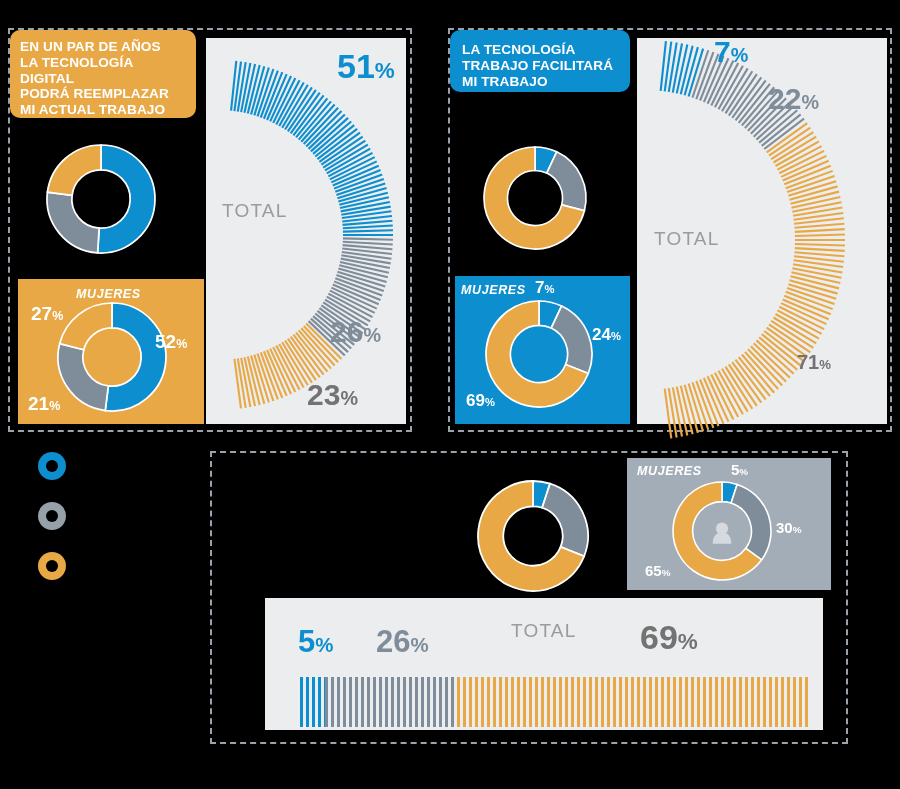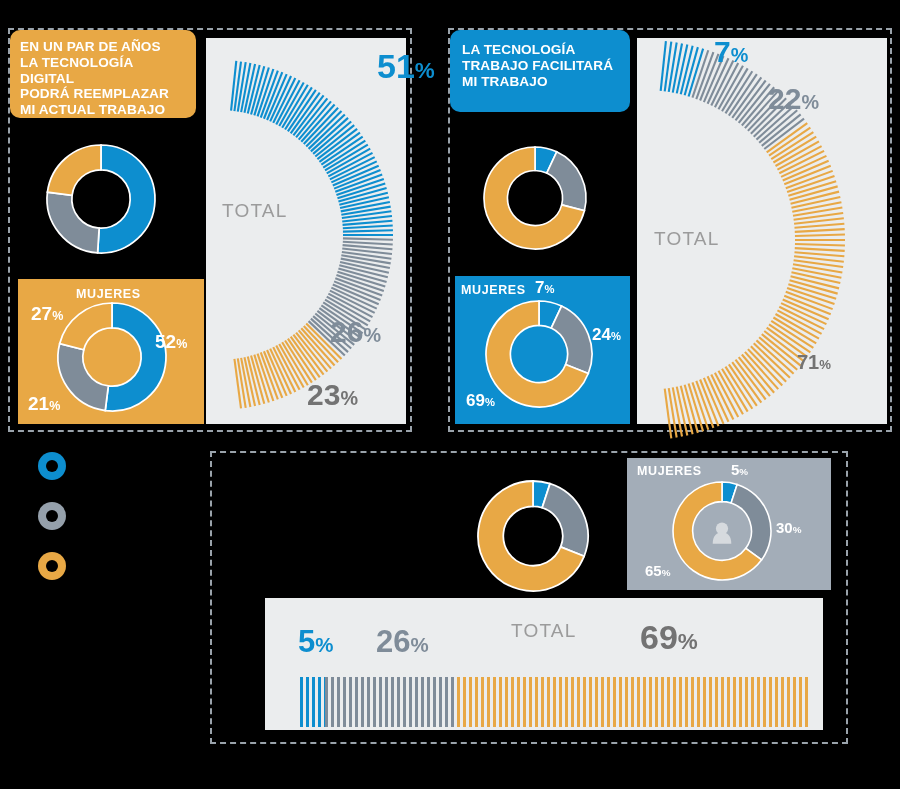--- a/index.html
+++ b/index.html
@@ -61,20 +61,21 @@
   .donutwrap svg { display: block; overflow: visible; }
 
   
   .mujeres-box { position: absolute; }
   .mujeres-title {
     position: absolute;
     color: #fff;
     font-weight: bold;
     letter-spacing: .6px;
     white-space: nowrap;
+    font-style: italic;
   }
 
   
   .legend { position: absolute; }
   .legend-dot {
     position: absolute;
     width: 28px; height: 28px;
     border-radius: 50%;
   }
   .legend-dot::after {
@@ -233,21 +234,21 @@
           <line x1="54.46298402867636" y1="317.1667322813294" x2="65.04817764014689" y2="366.0334251938612" stroke="#e8a845" stroke-width="2.1"></line>
           <line x1="51.13686538058932" y1="317.8400808383017" x2="60.391611532825046" y2="366.97611317362237" stroke="#e8a845" stroke-width="2.1"></line>
           <line x1="47.79369362104036" y1="318.4228896632889" x2="55.7111710694565" y2="367.7920455286045" stroke="#e8a845" stroke-width="2.1"></line>
           <line x1="44.435932847032774" y1="318.9147291949098" x2="51.010305985845875" y2="368.4806208728737" stroke="#e8a845" stroke-width="2.1"></line>
         </g>
     </svg>
   </div>
 
   <div class="total-label" style="left:222px; top:200px; font-size:19px;">TOTAL</div>
 
-  <div class="pct blue" style="left:337px; top:47px; font-size:34px;margin-left:40px;">
+  <div class="pct blue" style="left:337px; top:47px; font-size:34px;">
     <span>51<span class="sm">%</span></span>
   </div>
   <div class="pct grey" style="left:330px; top:315px; font-size:30px;">
     <span>26<span class="sm">%</span></span>
   </div>
   <div class="pct orange" style="left:307px; top:378px; font-size:30px;">
     <span>23<span class="sm">%</span></span>
   </div>
 
   <div class="donutwrap" style="left:47px; top:145px;">
@@ -276,21 +277,21 @@
   </div>
   <div class="pct white" style="left:155px; top:331px; font-size:19px;">
     <span>52<span class="sm">%</span></span>
   </div>
   <div class="pct white" style="left:28px; top:393px; font-size:19px;">
     <span>21<span class="sm">%</span></span>
   </div>
 
   <div class="totalpanel" style="left:637px; top:38px; width:250px; height:386px;"></div>
 
-  <div class="capbox" style="left:450px; top:30px; width:180px; height:82px; background:#0d8ecf; padding:12px 12px; font-size:13.6px;">
+  <div class="capbox" style="left:450px; top:30px; width:180px; height:62px; background:#0d8ecf; padding:12px 12px; font-size:13.6px;">
     <span class="captext">
         <div>LA TECNOLOGÍA</div>
         <div>TRABAJO FACILITARÁ</div>
         <div>MI TRABAJO</div>
       </span>
   </div>
 
   <div class="donutwrap" style="left:625px; top:40px;">
     <svg width="270" height="390" viewBox="0 0 270 390">
       <g id="gauge2">

